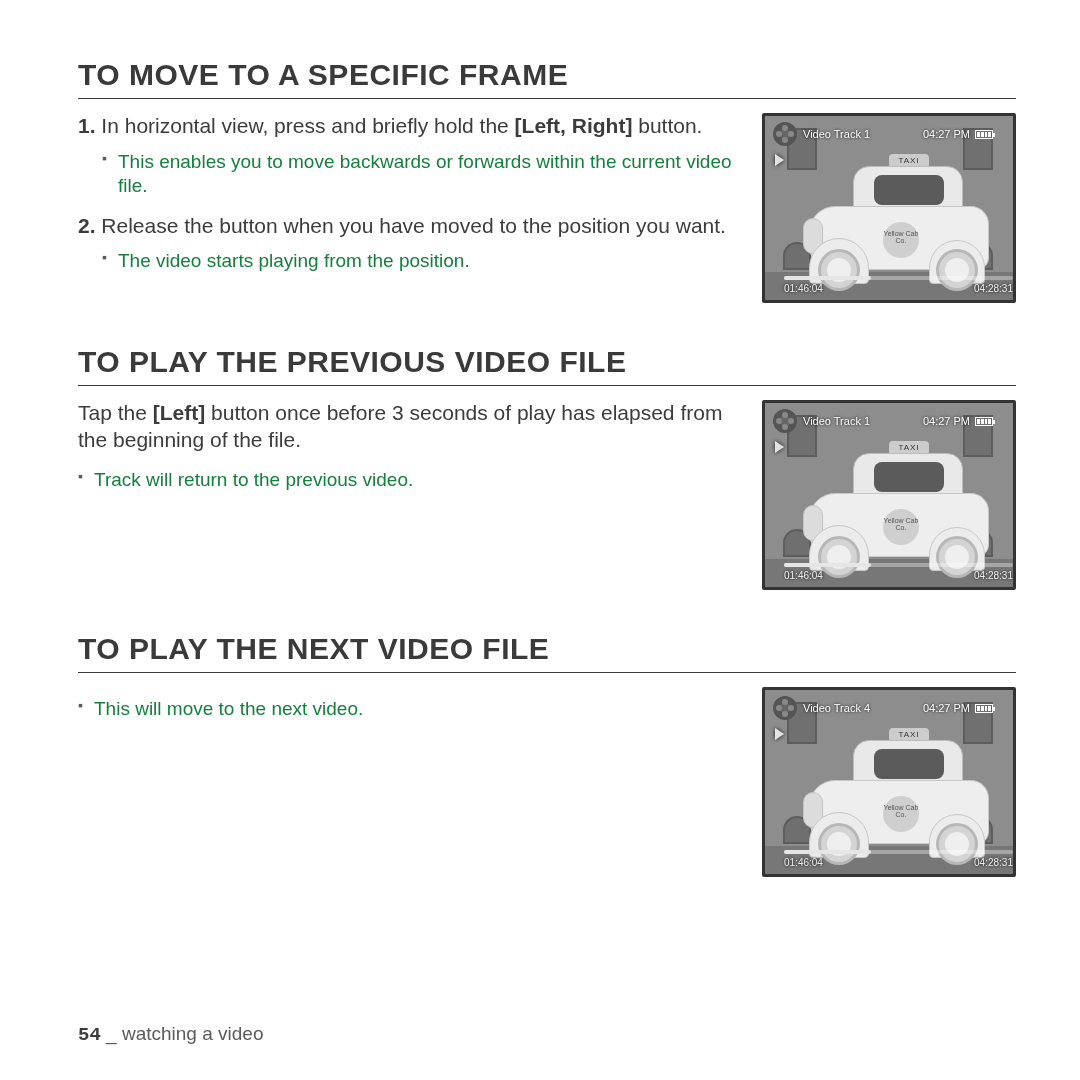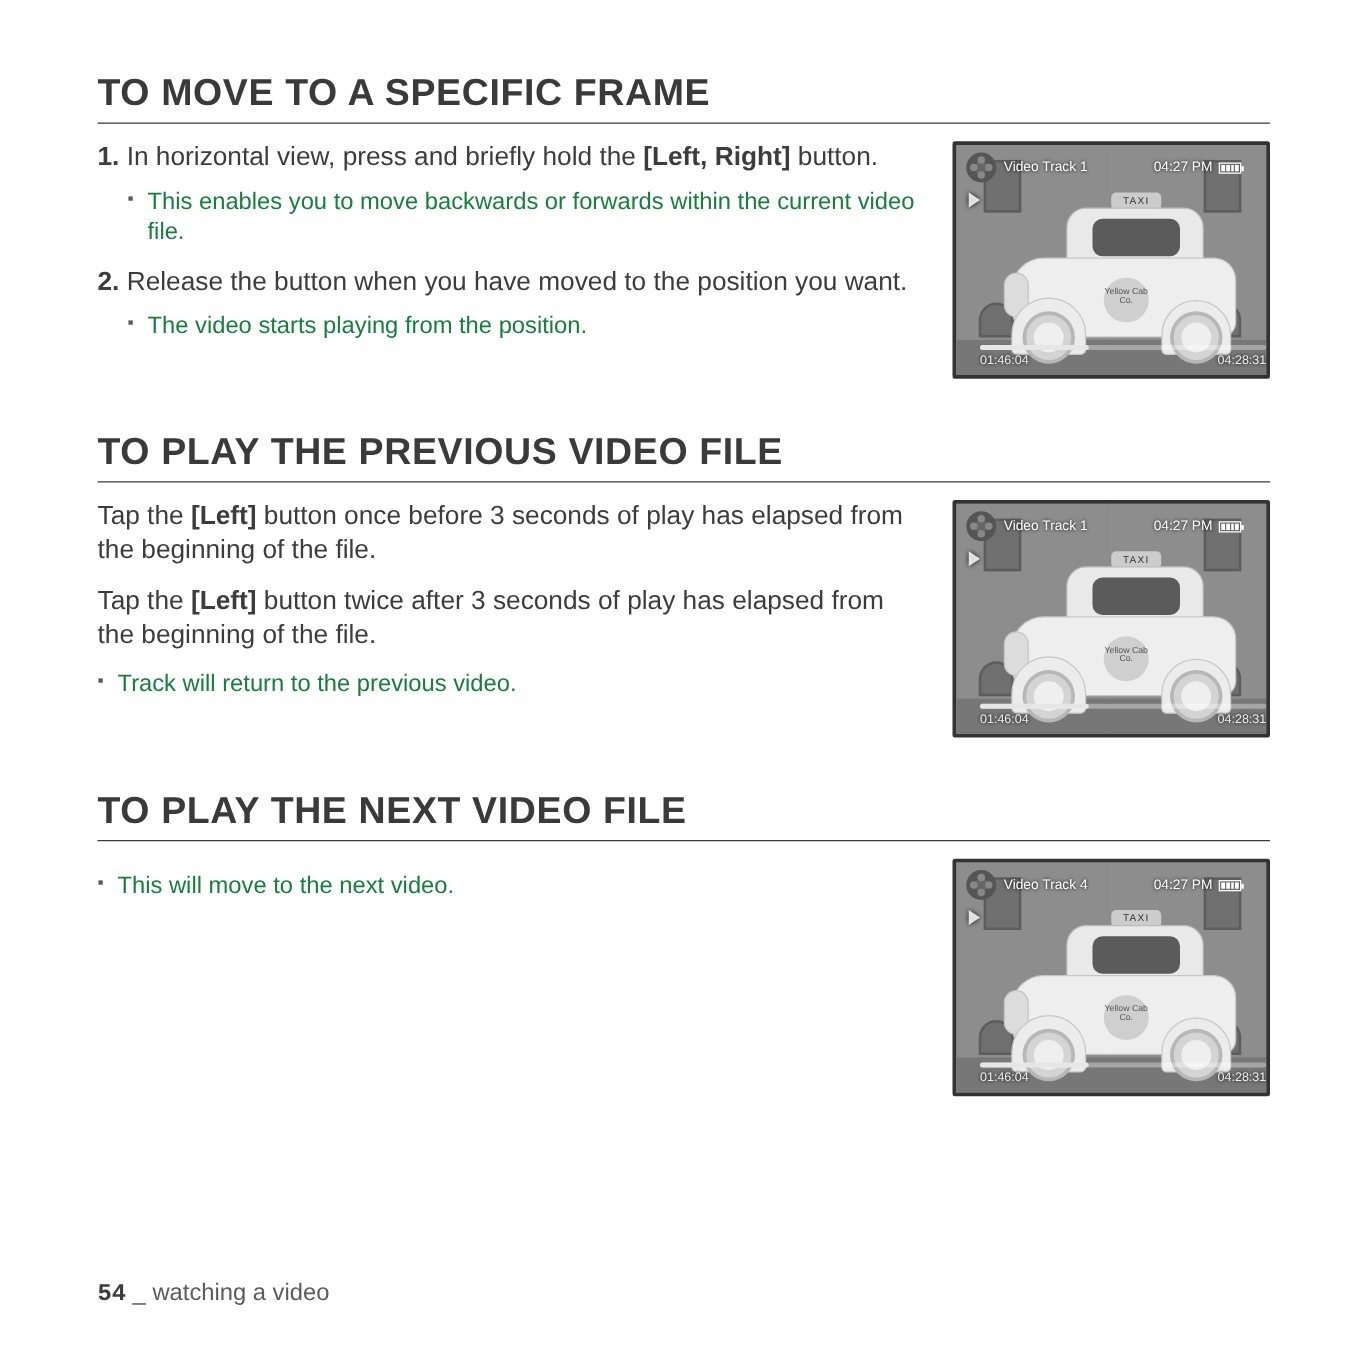--- a/index.html
+++ b/index.html
@@ -166,23 +166,20 @@
   </div>
 </div>
 
 <div class="section">
   <h2 class="section-title">TO PLAY THE PREVIOUS VIDEO FILE</h2>
   <div class="section-body">
     <div class="text-col">
       <div class="p-block">
         <span>Tap the </span><b>[Left]</b><span> button once before 3 seconds of play has elapsed from the beginning of the file.</span>
       </div>
-      <div class="p-block">
-        <span>Tap the </span><b>[Left]</b><span> button twice after 3 seconds of play has elapsed from the beginning of the file.</span>
-      </div>
       <ul class="sub" style="padding-left:0">
         <li>Track will return to the previous video.</li>
       </ul>
     </div>
     <div class="shot-col">
       <div class="device">
         <div class="scene">
           <div class="bldg left">
             <div class="win" style="top:12px;left:22px"></div>
             <div class="arch" style="bottom:30px;left:18px"></div>

